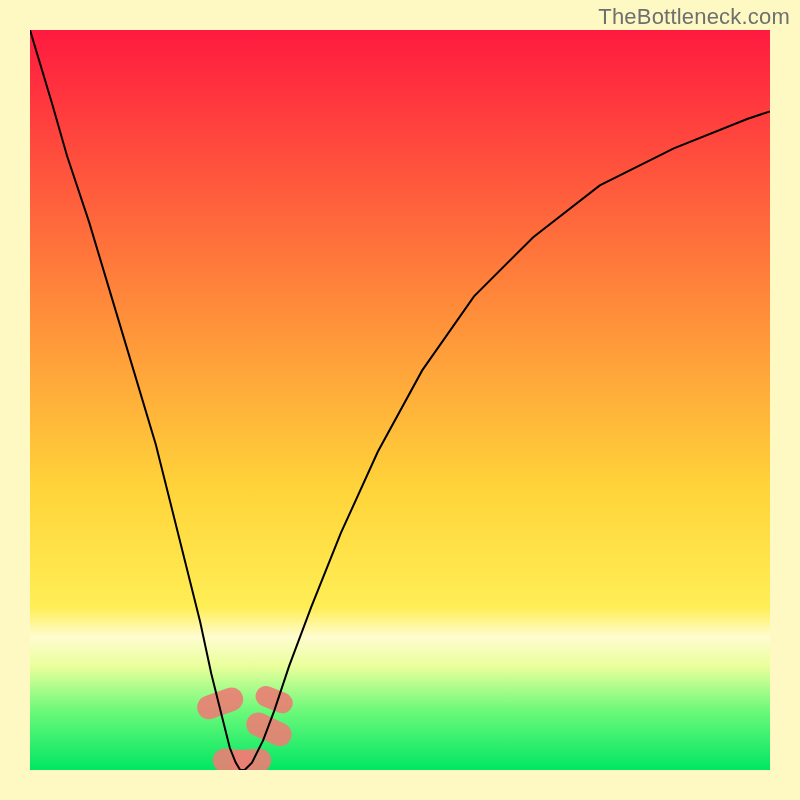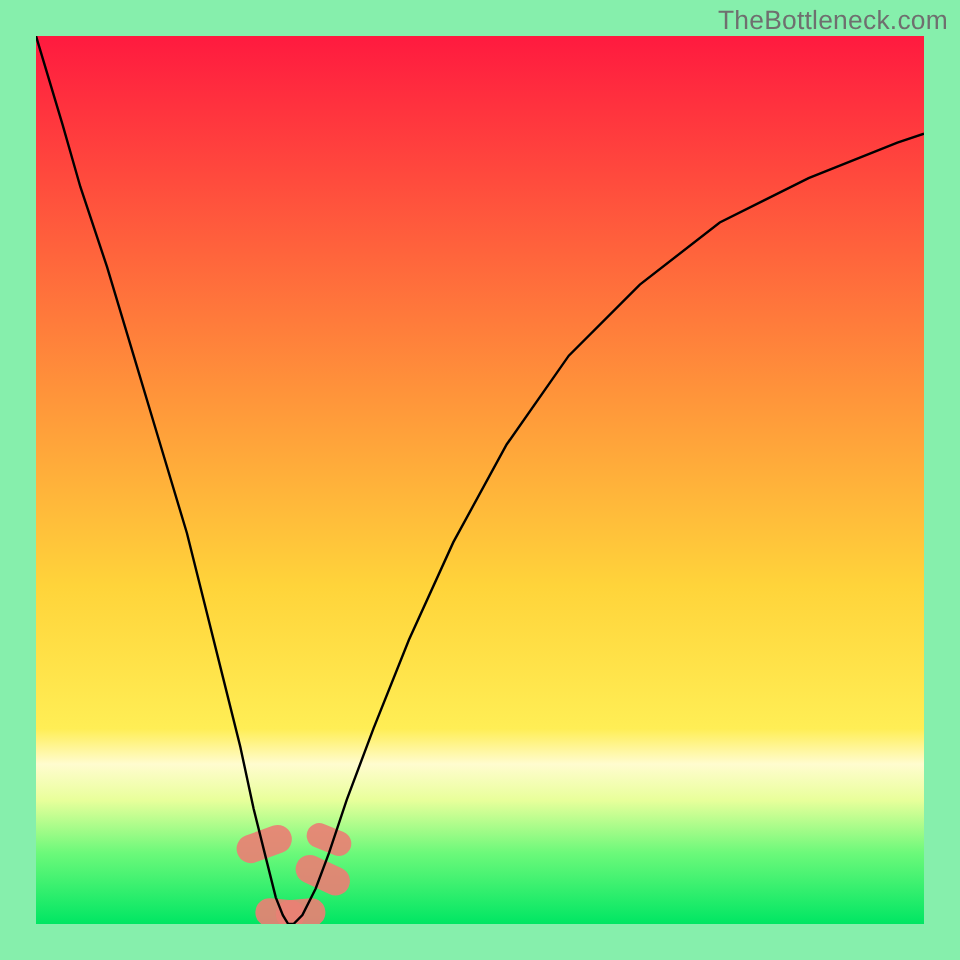--- a/index.html
+++ b/index.html
@@ -10,21 +10,21 @@
     background: #000;
     overflow: hidden;
     font-family: Arial, Helvetica, sans-serif;
   }
   .frame {
     position: absolute;
     left: 0;
     top: 0;
     width: 800px;
     height: 800px;
-    background: #86efac;
+    background: #fef9c3;
   }
   .plot {
     position: absolute;
     left: 30px;
     top: 30px;
     width: 740px;
     height: 740px;
     overflow: hidden;
   }
   .gradient {

